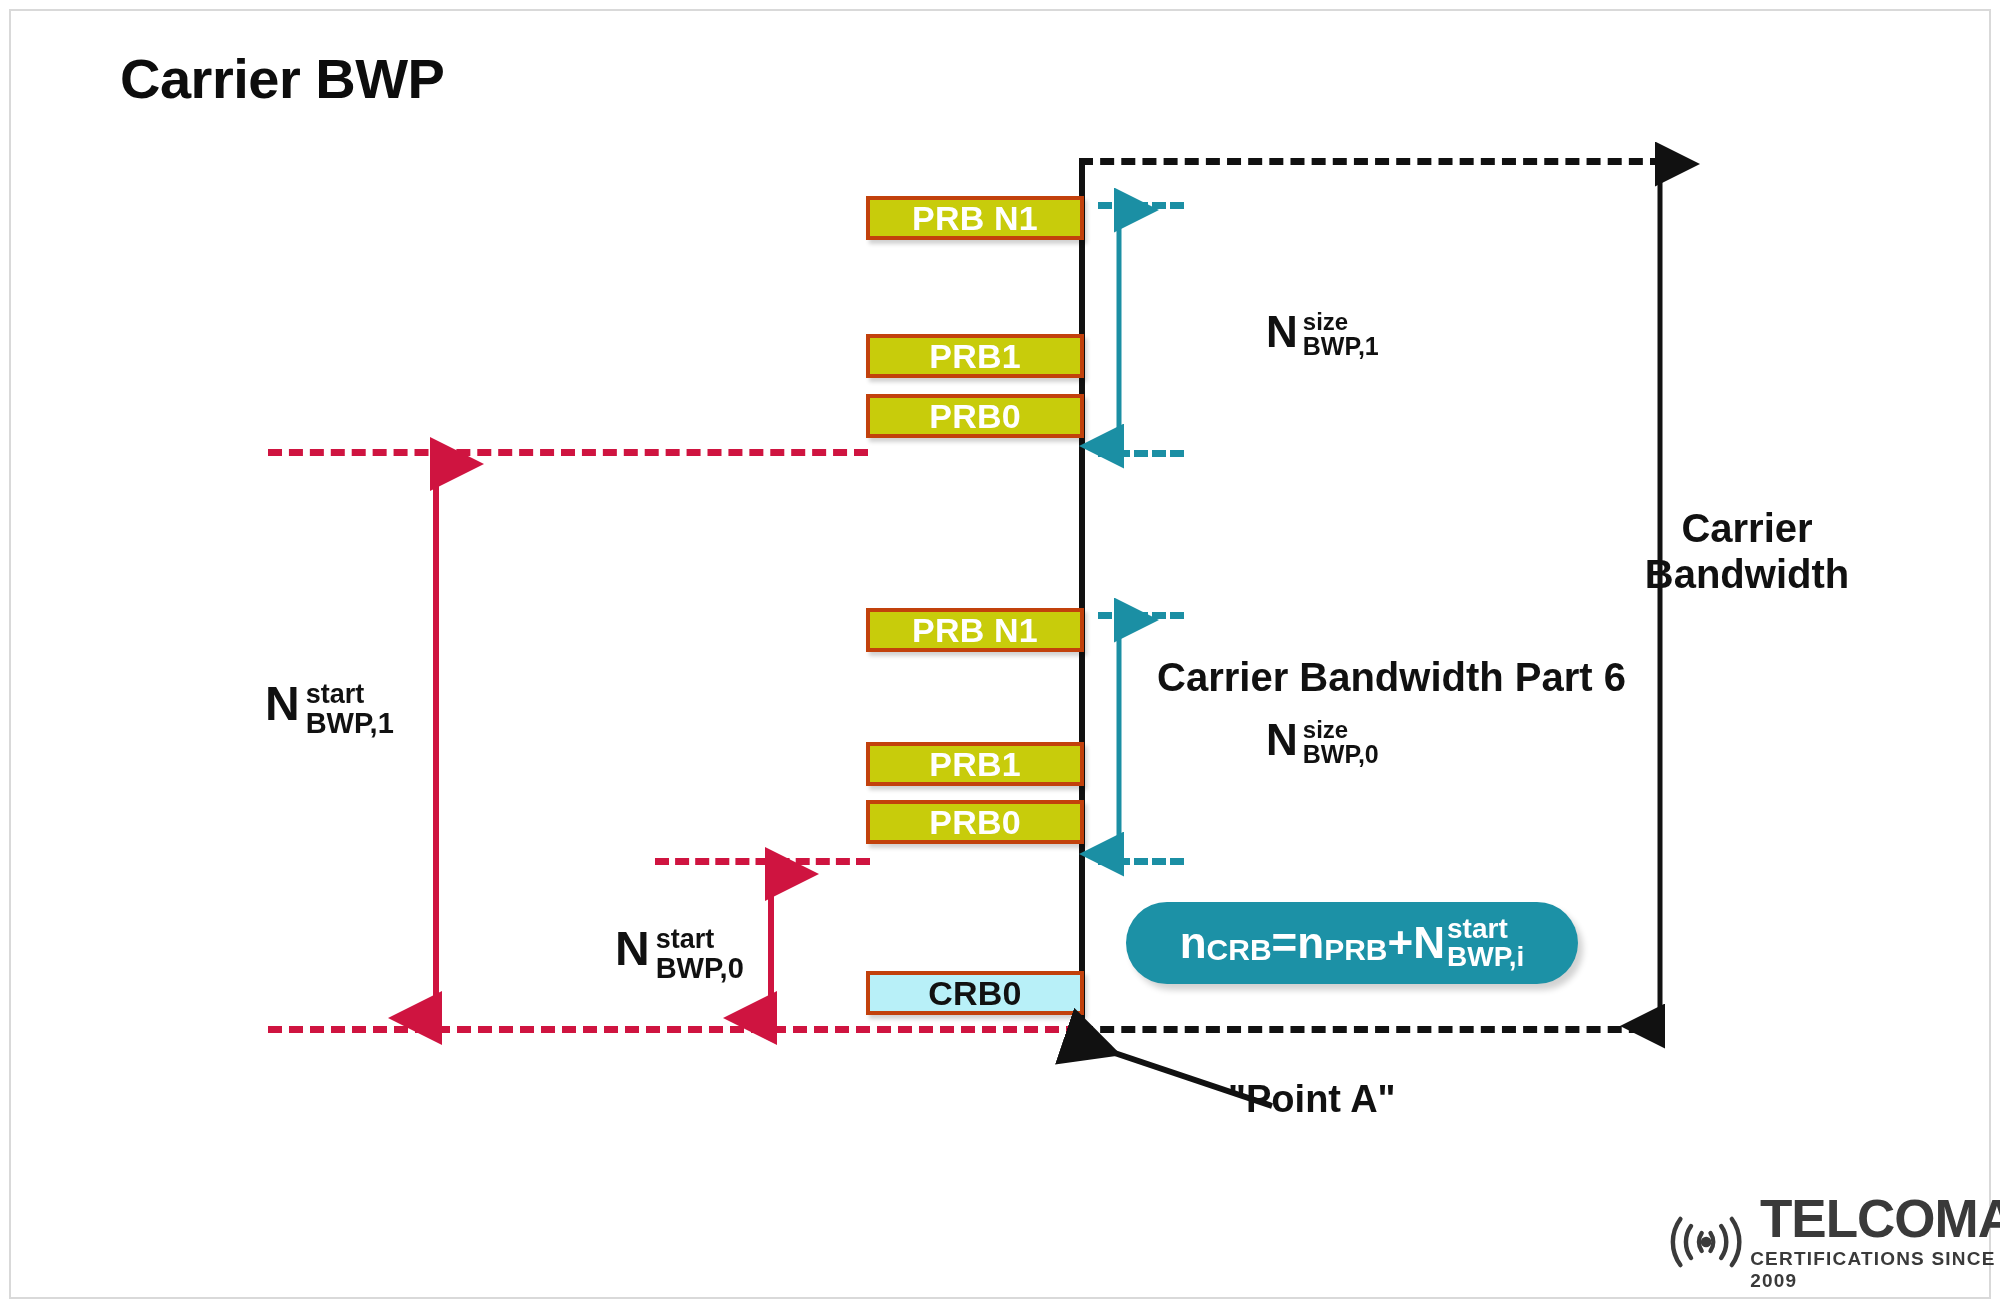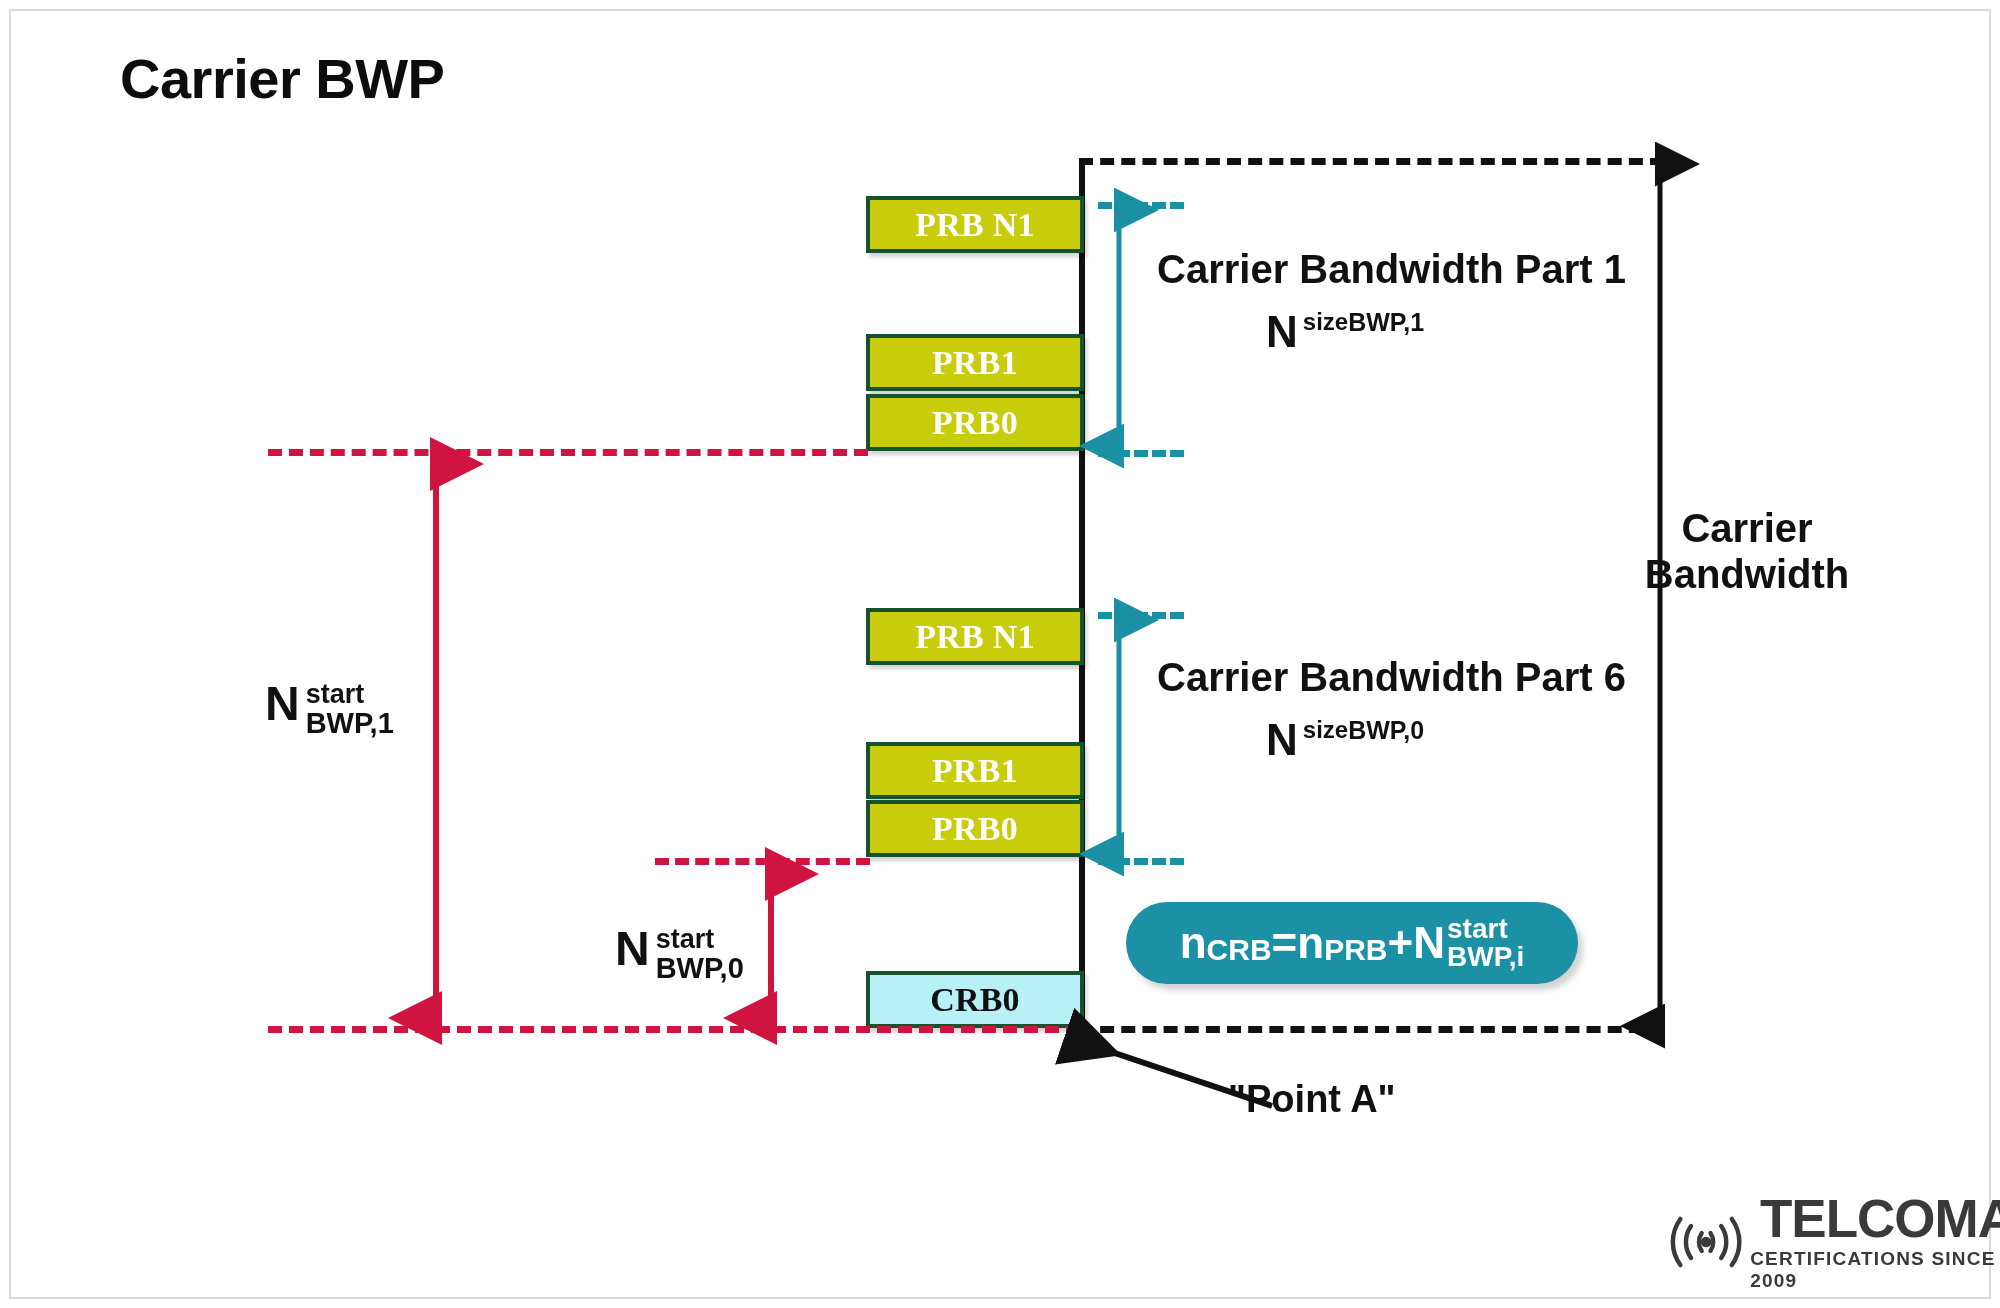--- a/index.html
+++ b/index.html
@@ -38,27 +38,26 @@
     display:flex;align-items:center;justify-content:center;
     text-align:center;
   }
   #infobox .txt{
     color:#ffffff;font-size:35px;font-weight:700;line-height:1.28;
     padding:0 12px;
   }
 
   
   .blk{
-    height:57px;
+    height:44px;
     width:218px;
-    border:4px solid #14532d;
+    border:4px solid #c2410c;
     box-sizing:border-box;
     display:flex;align-items:center;justify-content:center;
     box-shadow:3px 4px 4px rgba(0,0,0,0.18);
-    font-family:Liberation Serif, serif;
   }
   .blk .lbl{font-size:34px;font-weight:700;letter-spacing:0.2px;}
   .prb{background:#c8cc0b;}
   .prb .lbl{color:#ffffff;}
   .crb{background:#b8f0f8;}
   .crb .lbl{color:#111111;}
 
   
   #axis{
     left:1079px;top:158px;
@@ -77,21 +76,21 @@
   
   .cbp-title{
     font-size:40px;font-weight:700;color:#111111;white-space:nowrap;
   }
   .formula{
     font-size:40px;font-weight:700;color:#111111;white-space:nowrap;
     display:flex;align-items:flex-start;
   }
   .formula .base{font-size:44px;line-height:1;}
   .formula .supsub{
-    display:inline-flex;flex-direction:row;
+    display:inline-flex;flex-direction:column;
     margin-left:5px;line-height:1.02;
   }
   .formula .sup{font-size:24px;font-weight:700;}
   .formula .sub{font-size:25px;font-weight:700;}
 
   #carrierbw{
     left:1632px;top:505px;
     width:230px;
     text-align:center;
     font-size:40px;font-weight:700;color:#111111;line-height:1.15;
@@ -191,23 +190,20 @@
       <marker id="tlUp1" markerWidth="9" markerHeight="9" refX="4.5" refY="8" orient="auto">
         <path d="M4.5,0 L9,9 L0,9 Z" fill="#1b8fa4"></path>
       </marker>
       <marker id="tlDn1" markerWidth="9" markerHeight="9" refX="4.5" refY="1" orient="auto">
         <path d="M4.5,9 L0,0 L9,0 Z" fill="#1b8fa4"></path>
       </marker>
     </defs>
     <line x1="18" y1="14" x2="18" y2="250" stroke="#1b8fa4" stroke-width="5" marker-start="url(#tlUp1)" marker-end="url(#tlDn1)"></line>
   </svg>
 
-  <div class="abs cbp-title" style="left:1157px;top:247px;">
-    <span>Carrier Bandwidth Part 1</span>
-  </div>
 
   <div class="abs formula" style="left:1266px;top:310px;">
     <span class="base">N</span>
     <span class="supsub">
       <span class="sup">size</span>
       <span class="sub">BWP,1</span>
     </span>
   </div>
 
   <div class="abs dashred" style="left:268px;top:449px;width:600px;"></div>

